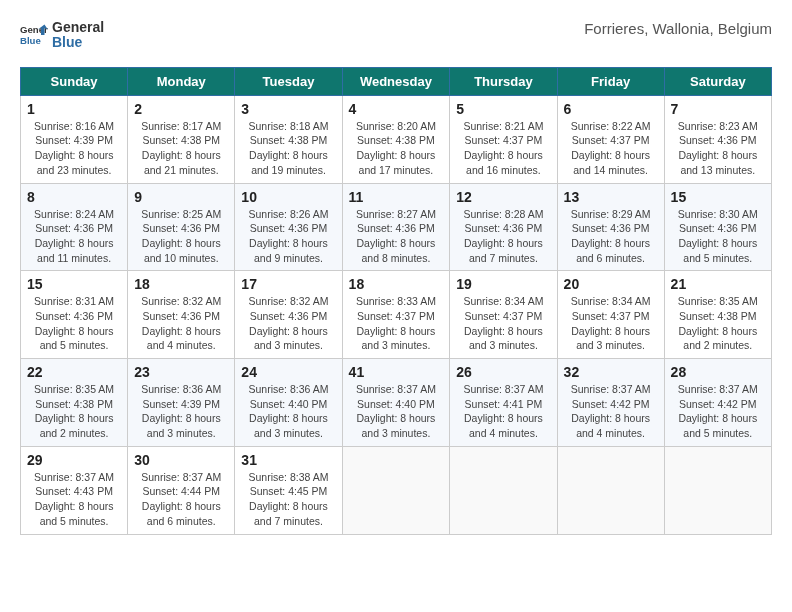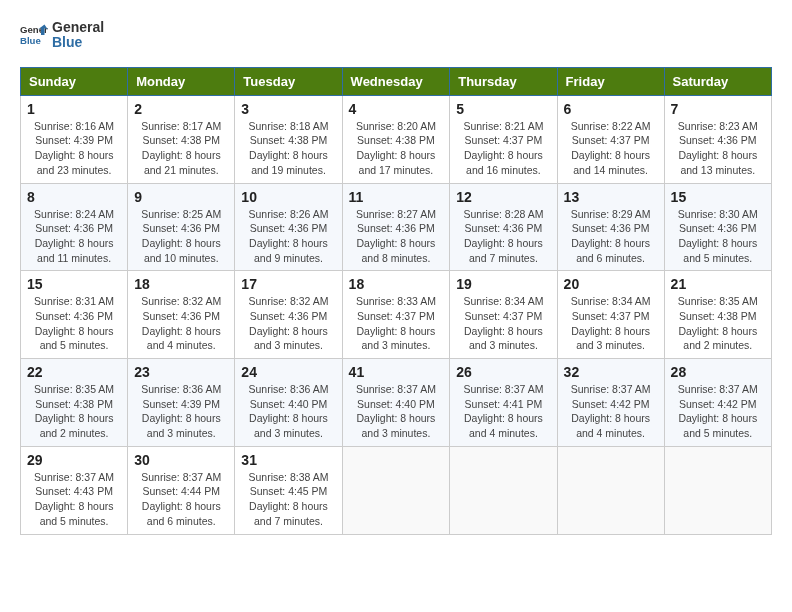--- a/index.html
+++ b/index.html
@@ -36,23 +36,23 @@
     .location {
       font-size: 15px;
       color: #555;
     }
     .calendar {
       width: 100%;
       border-collapse: collapse;
       font-size: 11px;
     }
     .calendar th {
-      background: #4d7c0f;
+      background: #0f766e;
       color: #fff;
-      text-align: left;
+      text-align: center;
       padding: 6px 8px;
       font-size: 13px;
       font-weight: bold;
       border: 1px solid #2e6da4;
     }
     .calendar td {
       border: 1px solid #ccc;
       vertical-align: top;
       padding: 5px 6px;
       width: 108px;
@@ -90,20 +90,21 @@
       <text x="0" y="14" font-size="11" font-weight="bold" fill="#333" font-family="Arial">General</text>
       <text x="0" y="26" font-size="11" font-weight="bold" fill="#2e6da4" font-family="Arial">Blue</text>
       <polygon points="28,4 32,10 28,8 28,16 24,16 24,8 20,10" fill="#2e6da4"></polygon>
     </svg>
     <div style="line-height:1.1">
       <div style="font-size:14px; font-weight:bold; color:#333;">General</div>
       <div style="font-size:14px; font-weight:bold; color:#2e6da4;">Blue</div>
     </div>
   </div>
   <div class="title-block">
+    <div class="location">Forrieres, Wallonia, Belgium</div>
   </div>
 </div>
 
 <table class="calendar">
   <thead>
     <tr>
     <th>Sunday</th>
         <th>Monday</th>
         <th>Tuesday</th>
         <th>Wednesday</th>

